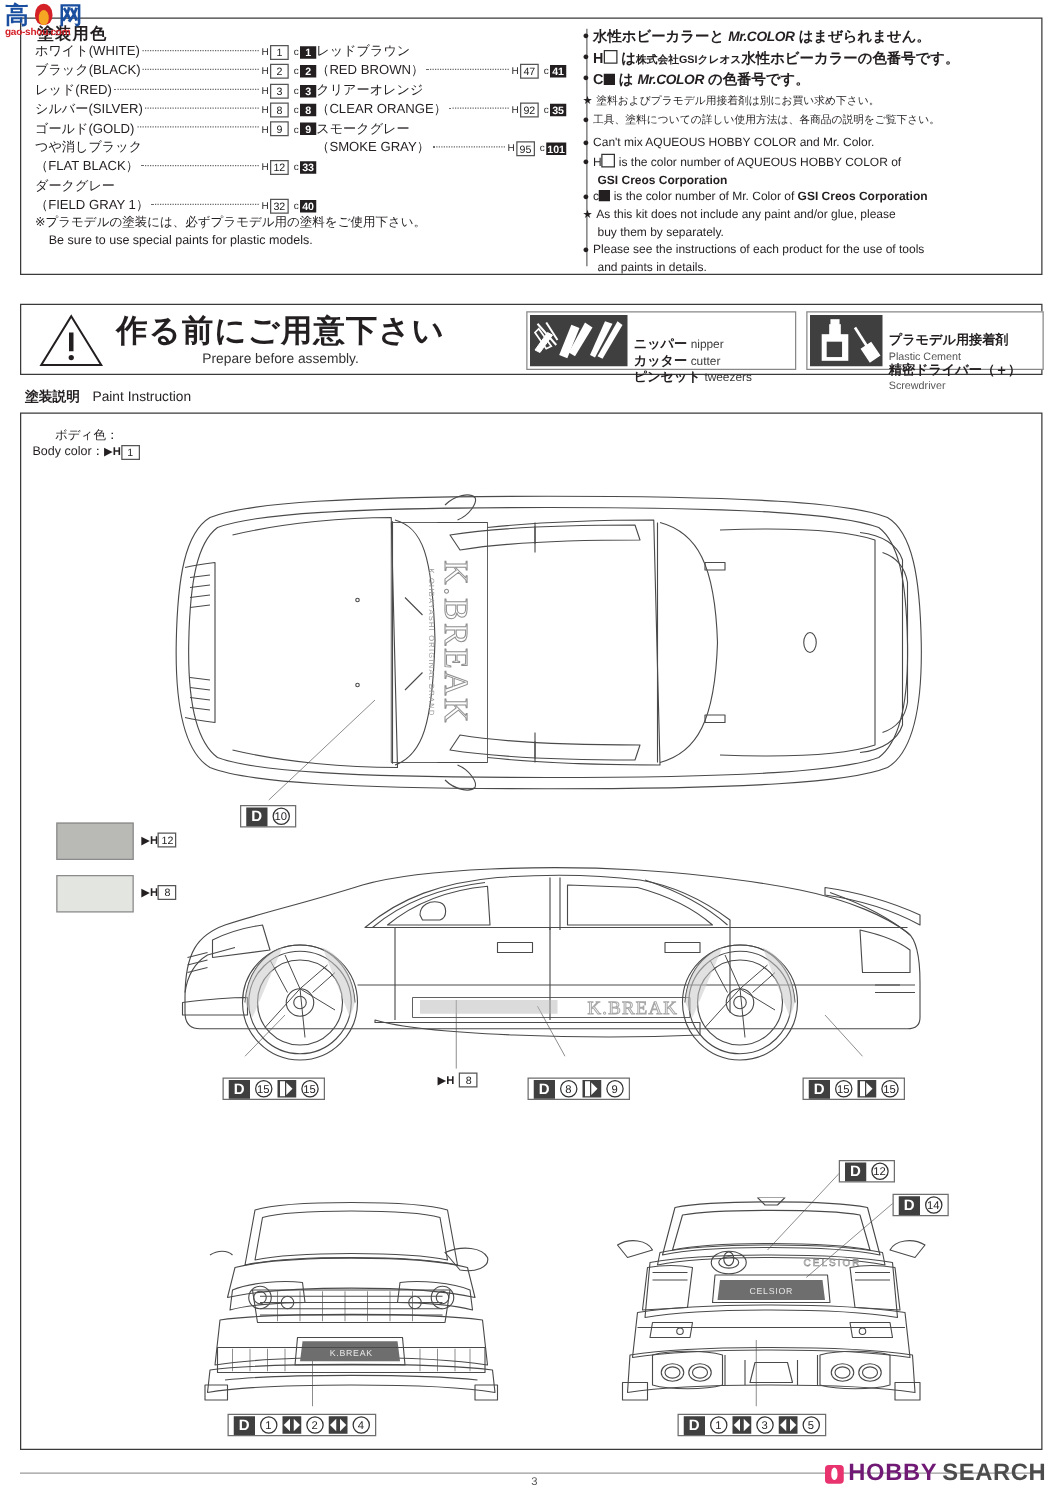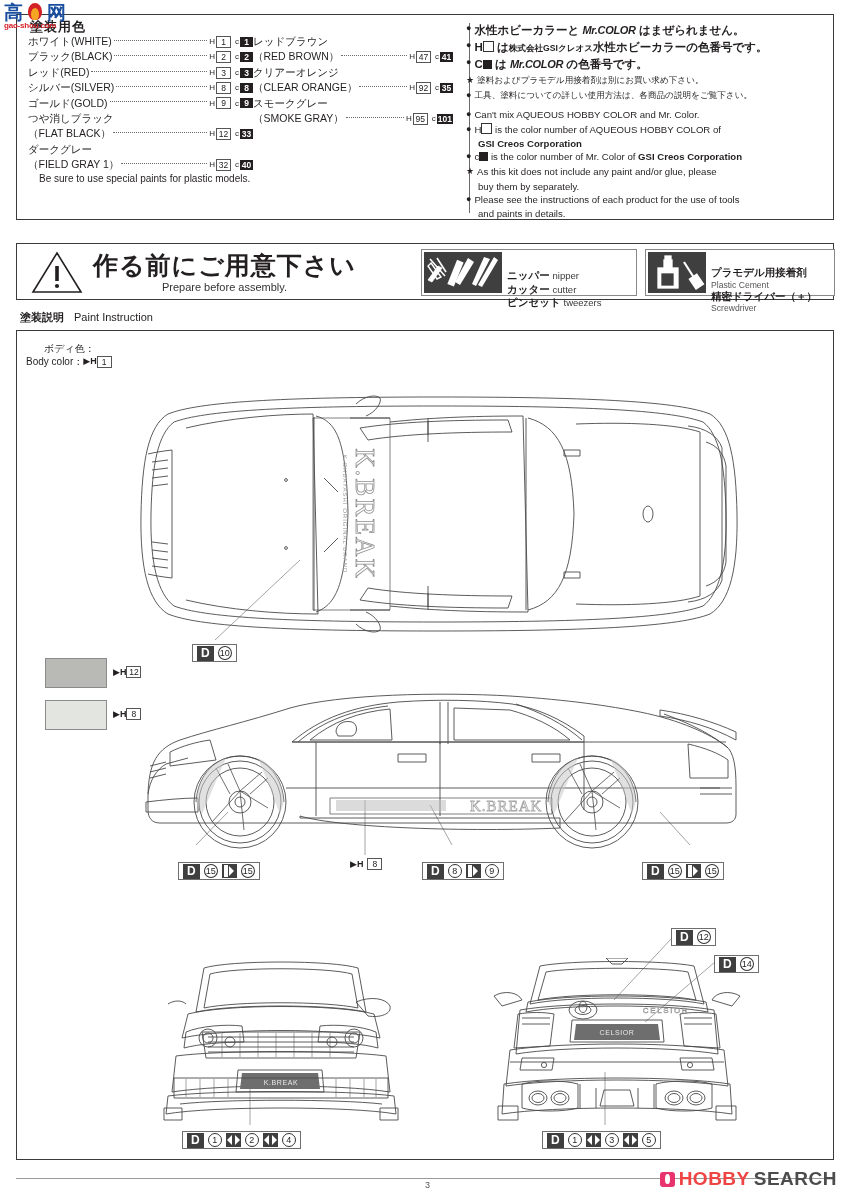--- a/index.html
+++ b/index.html
@@ -181,21 +181,21 @@
   .foot-line{position:absolute;left:16px;top:1178px;width:818px;height:1px;background:#9a9a9a;}
   .pageno{position:absolute;left:425px;top:1180px;font-size:9px;color:#555;}
   .hs-logo{position:absolute;right:14px;top:1168px;display:flex;align-items:center;gap:4px;}
   .hs-mark{
     width:15px;height:15px;background:#e8336e;border-radius:3px;position:relative;
   }
   .hs-mark:after{
     content:"";position:absolute;left:5px;top:2px;width:5px;height:10px;
     background:#fff;border-radius:50% 50% 45% 45%;
   }
-  .hs-a{color:#ef4444;font-weight:bold;font-size:19px;letter-spacing:0.5px;}
+  .hs-a{color:#701a75;font-weight:bold;font-size:19px;letter-spacing:0.5px;}
   .hs-b{color:#4c4c4c;font-weight:bold;font-size:19px;letter-spacing:0.5px;}
 
   .car{position:absolute;}
   .car svg{display:block;}
 </style>
 </head>
 <body>
 
 <div class="page">
 
@@ -311,20 +311,21 @@
           <span class="pl-dots"></span>
           <span class="tagH">H</span>
           <span class="num-w">95</span>
           <span class="tagC">c</span>
           <span class="num-b">101</span>
         </div>
     </div>
   </div>
 
   <div class="paint-note">
+    <div>※プラモデルの塗装には、必ずプラモデル用の塗料をご使用下さい。</div>
     <div class="en">Be sure to use special paints for plastic models.</div>
   </div>
 
   <div class="notes">
     <div class="nline">
       <span class="bullet">●</span>
       <span class="jp-big">
         <span>水性ホビーカラーと</span>
         <span class="mrcolor">Mr.COLOR</span>
         <span>はまぜられません。</span>

